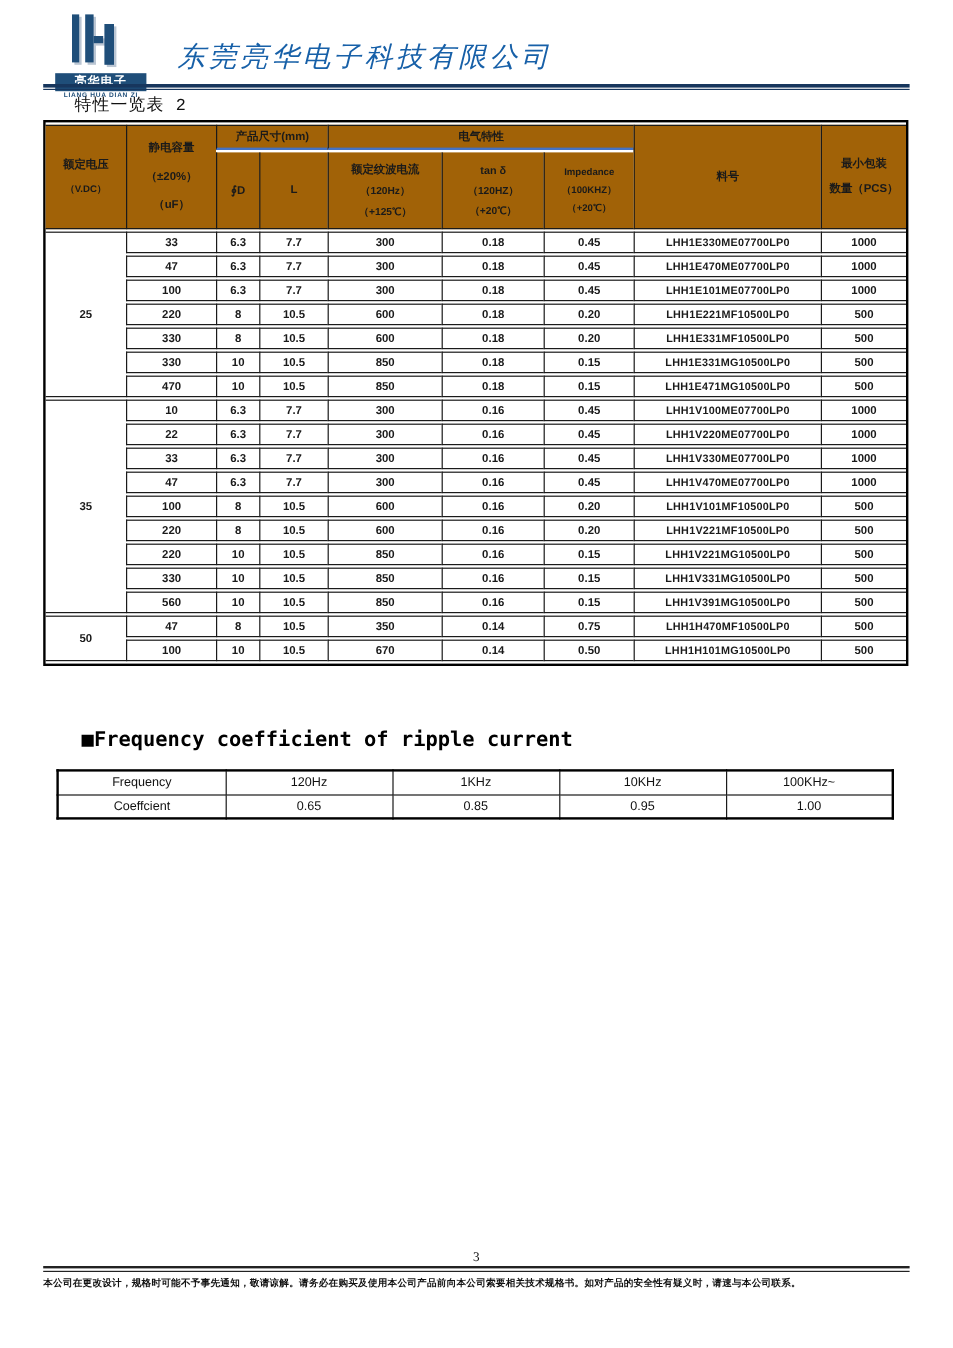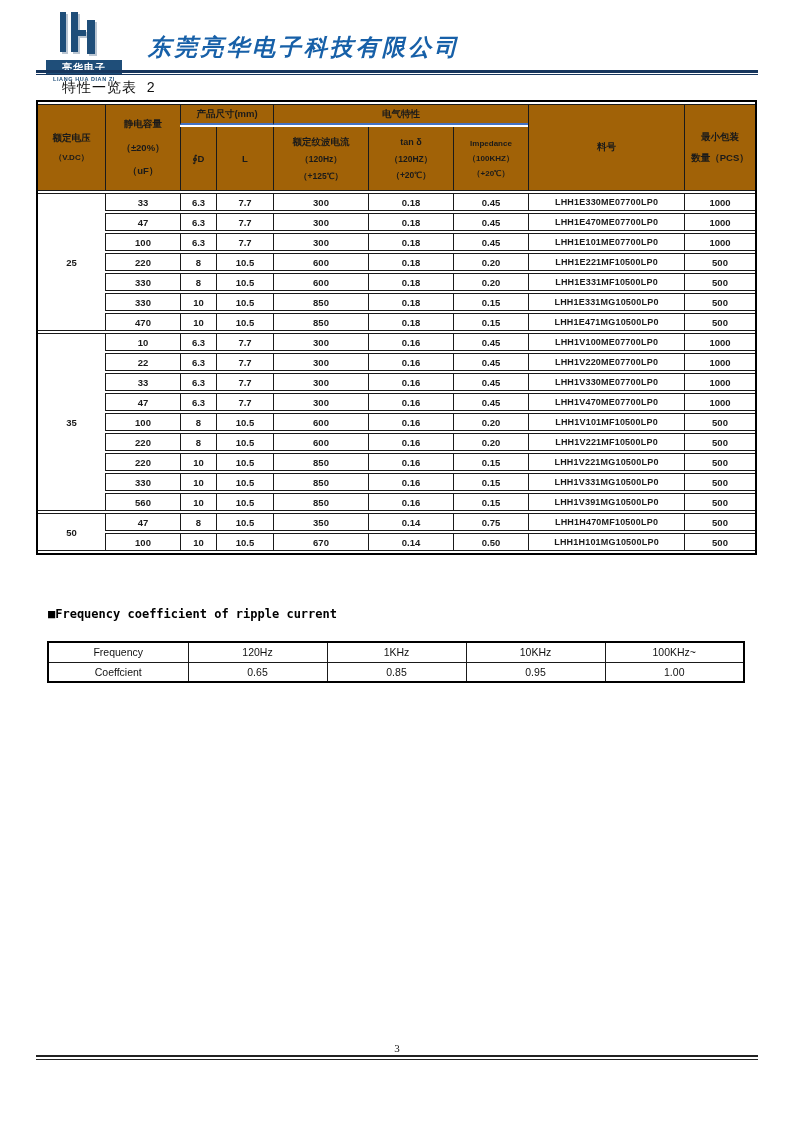--- a/index.html
+++ b/index.html
@@ -18,21 +18,21 @@
     font-size: 10px; font-weight: bold; text-align: center; line-height: 15px;
     letter-spacing: 1px; font-family: "Liberation Sans", sans-serif;
   }
   .logo-pinyin {
     font-size: 5.5px; color: #1F4E79; letter-spacing: 0.6px;
     text-align: center; width: 76px; margin-top: 1px; font-weight: bold;
   }
   .company-name {
     position: absolute; left: 148px; top: 32px;
     font-family: "Liberation Serif", serif;
-    font-style: italic; font-weight: bold;
+    font-style: italic; font-weight: normal;
     font-size: 23px; letter-spacing: 3px;
     color: #1760A8; white-space: nowrap;
   }
   .header-rule { position: absolute; left: 36px; top: 70px; width: 722px; }
   .header-rule .thick { height: 3px; background: #17365D; }
   .header-rule .thin  { height: 1px; background: #17365D; margin-top: 1px; }
 
   .doc-title {
     position: absolute; left: 38px; top: 79px;
     font-family: Liberation Mono, monospace;
@@ -67,23 +67,23 @@
   .fz85 { font-size: 8.5px; }
   .fz9  { font-size: 9px; }
   table.spec tbody td {
     height: 18px; font-size: 9.5px; font-weight: bold; color: #1a1a1a;
   }
   table.spec tbody td.pn { font-size: 9px; letter-spacing: 0.2px; }
   table.spec tbody td.vcell { font-size: 9.5px; }
 
   
   .freq-heading {
-    position: absolute; left: 48px; top: 607px;
+    position: absolute; left: 68px; top: 607px;
     font-family: "DejaVu Sans Mono", monospace;
-    font-weight: bold; font-size: 12px; color: #000000;
+    font-weight: bold; font-size: 17px; color: #000000;
     letter-spacing: 0px; white-space: nowrap;
   }
   table.freq {
     position: absolute; left: 47px; top: 641px;
     width: 696px; table-layout: fixed;
     border-collapse: collapse; border: 2px solid #000000;
   }
   table.freq td {
     border: 1px solid #1a1a1a; height: 20px;
     text-align: center; vertical-align: middle;
@@ -401,13 +401,14 @@
       </tr>
     </tbody>
 </table>
 
 <div class="footer">
   <div class="page-num">3</div>
   <div class="footer-rule">
     <div class="thick"></div>
       <div class="thin"></div>
   </div>
+  <div class="disclaimer">本公司在更改设计，规格时可能不予事先通知，敬请谅解。请务必在购买及使用本公司产品前向本公司索要相关技术规格书。如对产品的安全性有疑义时，请速与本公司联系。</div>
 </div>
 
 </body></html>

